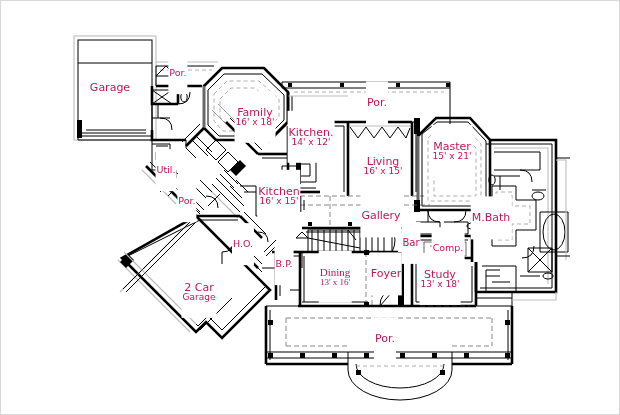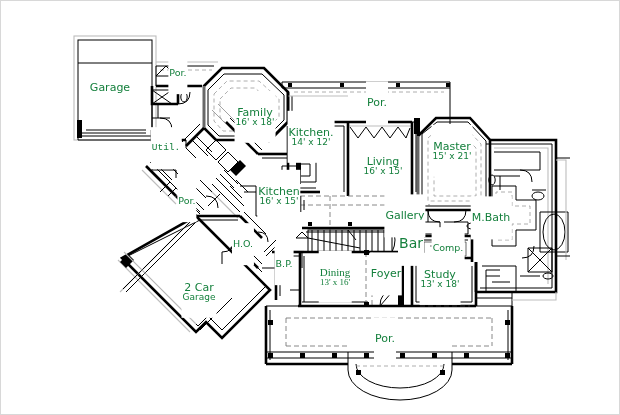--- a/index.html
+++ b/index.html
@@ -13,33 +13,33 @@
   }
   #plan-frame{
     position:absolute;left:0;top:0;width:620px;height:415px;
     box-sizing:border-box;
     border:1px solid #d8d8d8;
     pointer-events:none;
   }
   #plan-svg{position:absolute;left:0;top:0;}
   .lbl{
     position:absolute;
-    color:#15803d;
+    color:#be185d;
     font-family:"DejaVu Sans", sans-serif;
     white-space:nowrap;
     line-height:1.02;
     text-align:center;
     transform:translate(-50%,-50%);
     background:#ffffff;
     padding:16px 1px;
   }
   .lbl .rm{display:block;font-size:11px;}
   .lbl .dim{display:block;font-size:9px;}
   .lbl.small .rm{font-size:9.5px;}
-  .lbl.tiny .rm{font-size:14px;}
+  .lbl.tiny .rm{font-size:10px;}
 </style>
 </head>
 <body>
 
 <div id="plan-root" style="background: rgb(255, 255, 255);">
 
   <svg id="plan-svg" width="620" height="415" viewBox="0 0 620 415" shape-rendering="geometricPrecision">
 
     <defs>
       <style>
@@ -436,21 +436,21 @@
       <div class="lbl" style="left: 110px; top: 88px;">
         <span class="rm">Garage</span>
       </div>
       <div class="lbl small" style="left: 178px; top: 73px;">
         <span class="rm">Por.</span>
       </div>
       <div class="lbl" style="left: 255px; top: 109px; margin-top: 8px;">
         <span class="rm">Family</span>
         <span class="dim">16' x 18'</span>
       </div>
-      <div class="lbl small" style="left: 166px; top: 148px; font-family: Liberation Mono, monospace;">
+      <div class="lbl small" style="left: 166px; top: 170px;">
         <span class="rm">Util.</span>
       </div>
       <div class="lbl small" style="left: 187px; top: 201px;">
         <span class="rm">Por.</span>
       </div>
       <div class="lbl" style="left: 311px; top: 137px;">
         <span class="rm">Kitchen.</span>
         <span class="dim">14' x 12'</span>
       </div>
       <div class="lbl" style="left: 377px; top: 103px;">
@@ -461,21 +461,21 @@
         <span class="dim">16' x 15'</span>
       </div>
       <div class="lbl" style="left: 452px; top: 151px;">
         <span class="rm">Master</span>
         <span class="dim">15' x 21'</span>
       </div>
       <div class="lbl" style="left: 279px; top: 196px;">
         <span class="rm">Kitchen</span>
         <span class="dim">16' x 15'</span>
       </div>
-      <div class="lbl" style="left: 381px; top: 216px; margin-left: 24px;">
+      <div class="lbl" style="left: 381px; top: 216px;">
         <span class="rm">Gallery</span>
       </div>
       <div class="lbl" style="left: 491px; top: 218px;">
         <span class="rm">M.Bath</span>
       </div>
       <div class="lbl tiny" style="left: 411px; top: 243px;">
         <span class="rm">Bar</span>
       </div>
       <div class="lbl small" style="left: 448px; top: 248px;">
         <span class="rm">Comp.</span>

